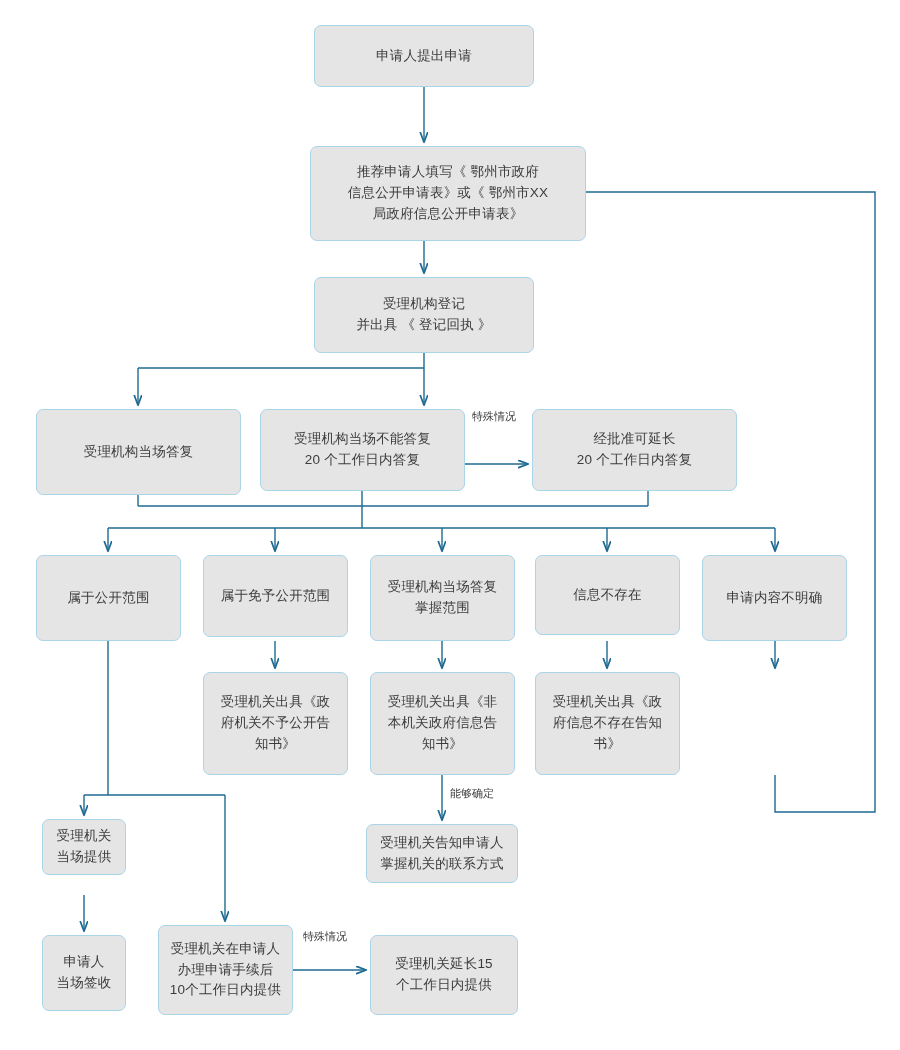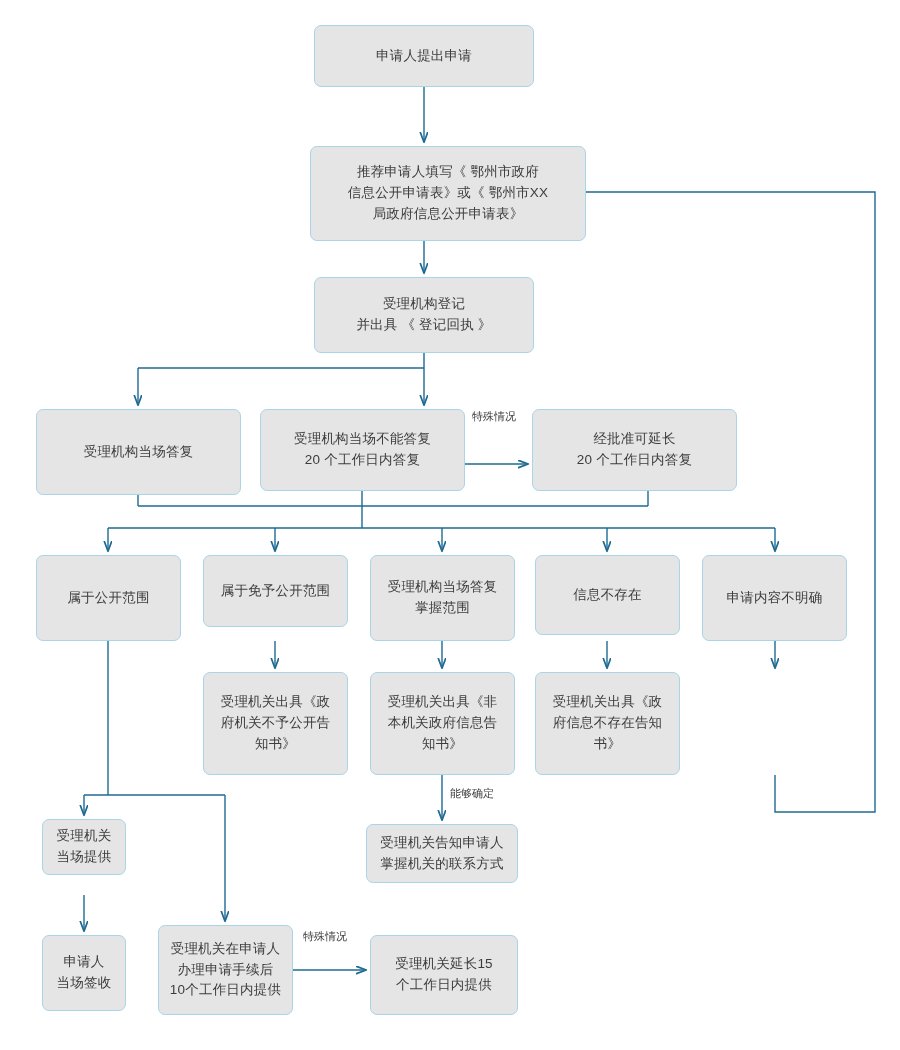--- a/index.html
+++ b/index.html
@@ -111,21 +111,21 @@
 信息公开申请表》或《 鄂州市XX
 局政府信息公开申请表》</div>
   <div class="node" style="left:314px;top:277px;width:220px;height:76px;">受理机构登记
 并出具 《 登记回执 》</div>
   <div class="node" style="left:36px;top:409px;width:205px;height:86px;">受理机构当场答复</div>
   <div class="node" style="left:260px;top:409px;width:205px;height:82px;">受理机构当场不能答复
 20 个工作日内答复</div>
   <div class="node" style="left:532px;top:409px;width:205px;height:82px;">经批准可延长
 20 个工作日内答复</div>
   <div class="node" style="left:36px;top:555px;width:145px;height:86px;">属于公开范围</div>
-  <div class="node" style="left:203px;top:555px;width:145px;height:72px;text-align:center;">属于免予公开范围</div>
+  <div class="node" style="left:203px;top:555px;width:145px;height:82px;text-align:center;">属于免予公开范围</div>
   <div class="node" style="left:370px;top:555px;width:145px;height:86px;">受理机构当场答复
 掌握范围</div>
   <div class="node" style="left:535px;top:555px;width:145px;height:80px;">信息不存在</div>
   <div class="node" style="left:702px;top:555px;width:145px;height:86px;">申请内容不明确</div>
   <div class="node" style="left:203px;top:672px;width:145px;height:103px;">受理机关出具《政
 府机关不予公开告
 知书》</div>
   <div class="node" style="left:370px;top:672px;width:145px;height:103px;">受理机关出具《非
 本机关政府信息告
 知书》</div>

